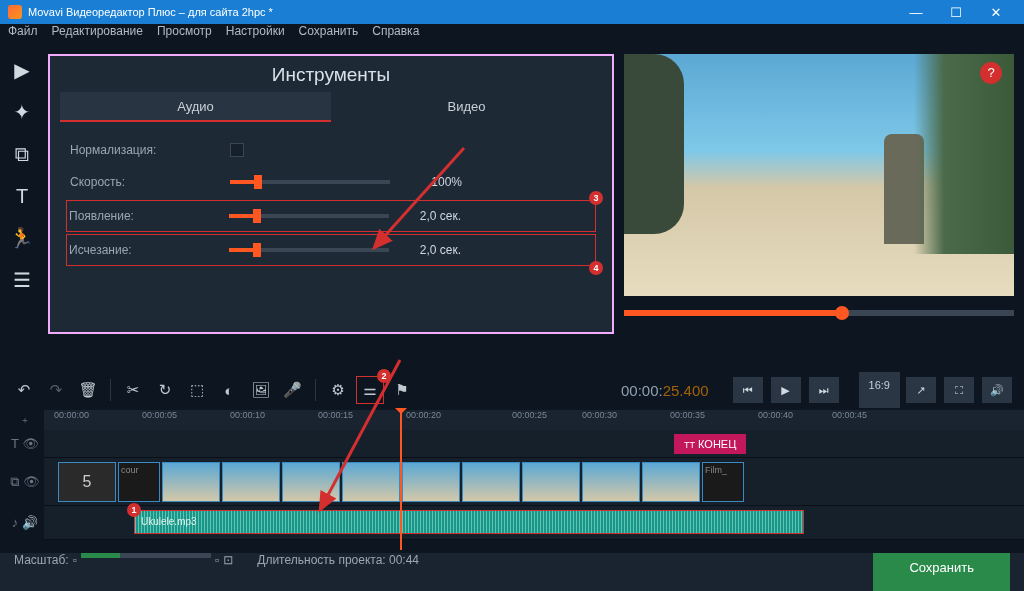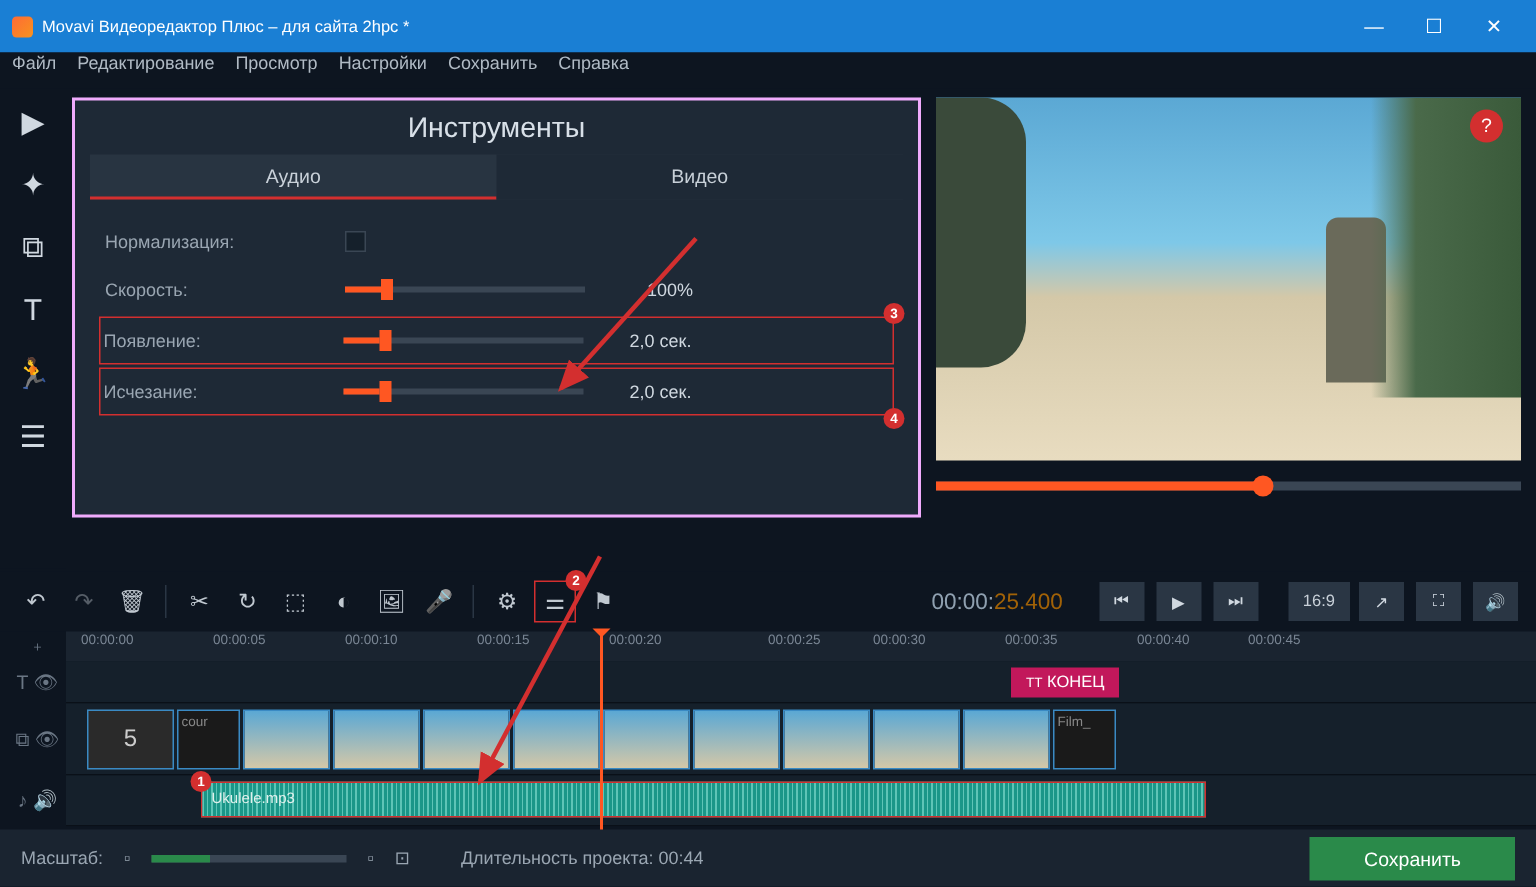--- a/index.html
+++ b/index.html
@@ -1,17 +1,17 @@
 <!DOCTYPE html>
 <html><head>
 <meta charset="utf-8">
 <style>
 *{margin:0;padding:0;box-sizing:border-box;font-family:Arial,sans-serif;user-select:none}
 body{background:#0d1520;width:1024px;height:591px;overflow:hidden;color:#c8d0d8;font-size:11px}
-.titlebar{height:35px;background:#1a7fd4;display:flex;align-items:center;padding:0 8px;color:#fff;font-size:11px}
+.titlebar{height:24px;background:#1a7fd4;display:flex;align-items:center;padding:0 8px;color:#fff;font-size:11px}
 .titlebar .logo{width:14px;height:14px;background:linear-gradient(135deg,#ff6b35,#f7931e);border-radius:3px;margin-right:6px}
 .titlebar .title{flex:1}
 .titlebar .wbtn{width:40px;text-align:center;font-size:13px;cursor:pointer}
 .menubar{height:24px;background:#0d1520;display:flex;align-items:flex-start;padding:0 8px;gap:14px;font-size:12px;color:#b0bac4}
 .menubar span{cursor:pointer}
 .main{display:flex;height:320px}
 .sidebar{width:44px;background:#0d1520;display:flex;flex-direction:column;align-items:center;padding-top:6px;gap:10px}
 .sidebar .sicon{width:32px;height:32px;display:flex;align-items:center;justify-content:center;cursor:pointer;color:#d0d8e0;font-size:20px}
 .center{flex:1;padding:6px 10px 0 4px;position:relative}
 .panel{background:#1e2936;border:2px solid #f0abfc;height:280px;padding:0}
@@ -39,38 +39,38 @@
 .seek{height:6px;background:#3a4654;margin-top:14px;position:relative}
 .seek .sf{height:100%;width:56%;background:#ff5722}
 .seek .st{position:absolute;width:14px;height:14px;border-radius:50%;background:#ff5722;top:-4px;left:56%;margin-left:-7px}
 .toolbar{height:40px;background:#0d1520;display:flex;align-items:center;padding:0 10px;gap:4px;margin-top:2px}
 .tbtn{width:28px;height:28px;display:flex;align-items:center;justify-content:center;cursor:pointer;color:#c0c8d0;font-size:15px}
 .tbtn.hl2{border:1px solid #d32f2f}
 .sep{width:1px;height:22px;background:#2a3644;margin:0 4px}
 .tc{display:flex;align-items:center;gap:0;font-family:monospace;font-size:15px;color:#8fa0b0}
 .tc .orange{color:#a16207}
 .pbtn{width:30px;height:26px;background:#2a3644;display:flex;align-items:center;justify-content:center;cursor:pointer;color:#d0d8e0;margin:0 2px}
-.ratio{padding:0 10px;background:#2a3644;height:26px;line-height:26px;font-size:11px}
+.ratio{padding:0 10px;background:#2a3644;height:36px;line-height:26px;font-size:11px}
 .timeline{background:#0d1520;padding:0 0 0 44px;position:relative}
 .ruler{height:20px;background:#1a2430;display:flex;position:relative;font-size:9px;color:#7a8694}
 .ruler span{position:absolute}
 .track{height:28px;background:#15202b;border-bottom:1px solid #0a1018;position:relative;display:flex;align-items:center}
 .track.thumbs{height:48px}
 .endtag{position:absolute;left:630px;background:#c2185b;color:#fff;padding:4px 10px;font-size:11px}
 .clips{position:absolute;left:14px;top:4px;display:flex;gap:2px}
 .clip{width:58px;height:40px;background:linear-gradient(180deg,#5ba8d4,#d4c8a8);border:1px solid #3a8ac4}
 .clip.c0{background:#2a2a2a;display:flex;align-items:center;justify-content:center;color:#ccc;font-size:16px}
 .clip.cx{width:42px;background:#1a1a1a;color:#888;font-size:9px;padding:2px}
 .audio-clip{position:absolute;left:90px;top:4px;height:24px;width:670px;background:#1a9688;border:1px solid #d32f2f}
 .audio-clip .nm{position:absolute;left:6px;top:5px;font-size:10px;color:#e0f0ec}
 .wave{position:absolute;inset:0;background:repeating-linear-gradient(90deg,#5ec4b6 0,#5ec4b6 1px,transparent 1px,transparent 3px)}
 .playhead{position:absolute;left:400px;top:0;width:2px;height:140px;background:#ff5722}
 .playhead::before{content:'';position:absolute;top:-2px;left:-5px;border:6px solid transparent;border-top-color:#ff5722}
 .tlabel{position:absolute;left:-34px;width:30px;display:flex;align-items:center;justify-content:center;gap:3px;color:#6a7684;font-size:13px;height:100%}
-.footer{position:absolute;bottom:0;left:0;right:0;height:38px;background:#1a2430;display:flex;align-items:center;padding:0 14px;gap:14px;font-size:12px;color:#9aa6b2}
+.footer{position:absolute;bottom:0;left:0;right:0;height:38px;background:#1a2430;display:flex;padding:0 14px;gap:4px;font-size:12px;color:#9aa6b2}
 .zoom{width:130px;height:5px;background:#3a4654;position:relative}
 .zoom .zf{width:30%;height:100%;background:#2a8a4a}
 .savebtn{margin-left:auto;background:#2a8a4a;color:#fff;padding:7px 36px;cursor:pointer;font-size:13px}
 .arrow{position:absolute;pointer-events:none}
 .arrow svg{overflow:visible}
 </style>
 </head>
 <body>
 
 <div class="titlebar">

